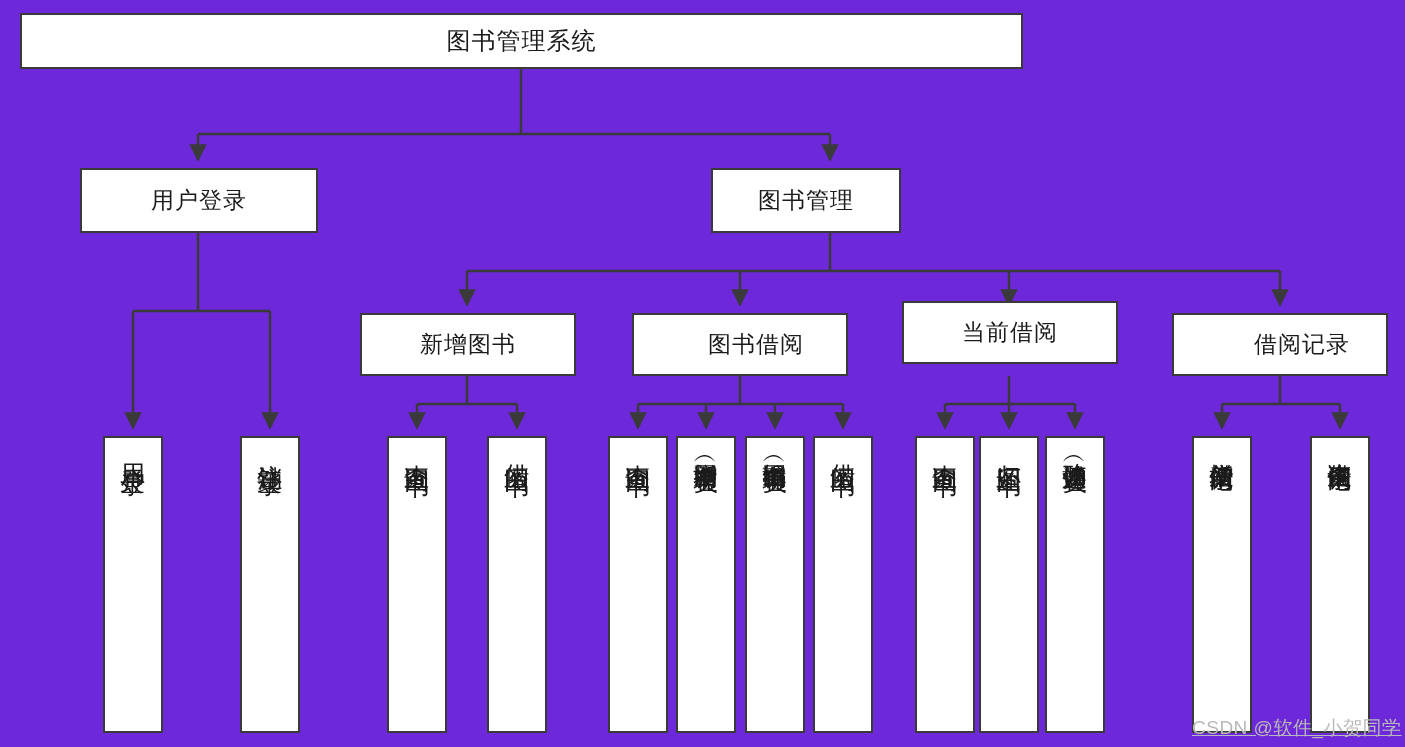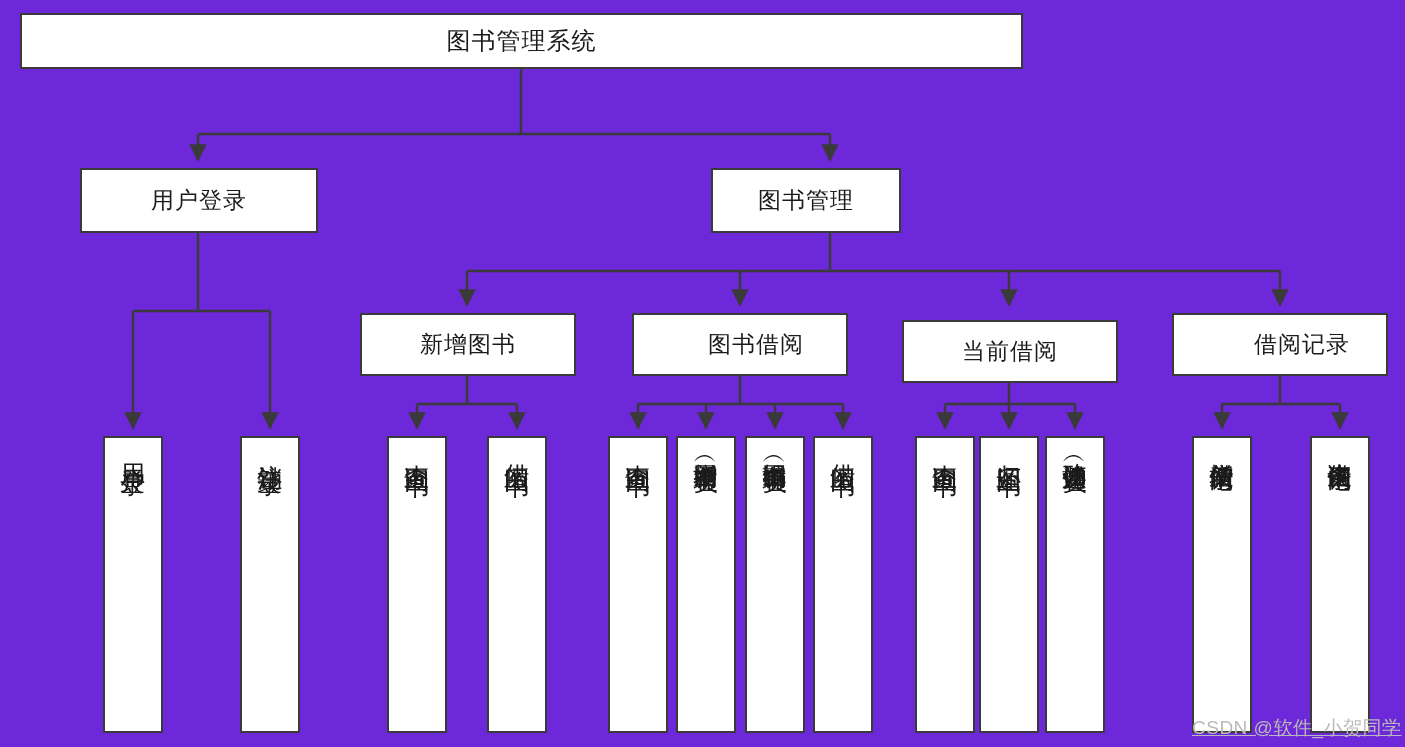--- a/index.html
+++ b/index.html
@@ -146,21 +146,21 @@
   </div>
 
   <div class="node horiz" style="left:360px; top:313px; width:216px; height:63px;">
     <span class="node-label">新增图书</span>
   </div>
 
   <div class="node horiz" style="left:632px; top:313px; width:216px; height:63px;padding-left:32px;">
     <span class="node-label">图书借阅</span>
   </div>
 
-  <div class="node horiz" style="left:902px; top:320px; width:216px; height:63px;">
+  <div class="node horiz" style="left:902px; top:301px; width:216px; height:63px;">
     <span class="node-label">当前借阅</span>
   </div>
 
   <div class="node horiz" style="left:1172px; top:313px; width:216px; height:63px;padding-left:44px;">
     <span class="node-label">借阅记录</span>
   </div>
 
   <div class="node vert" style="left:103px; top:436px; width:60px; height:297px;">
     <span class="node-label">用户登录</span>
   </div>

